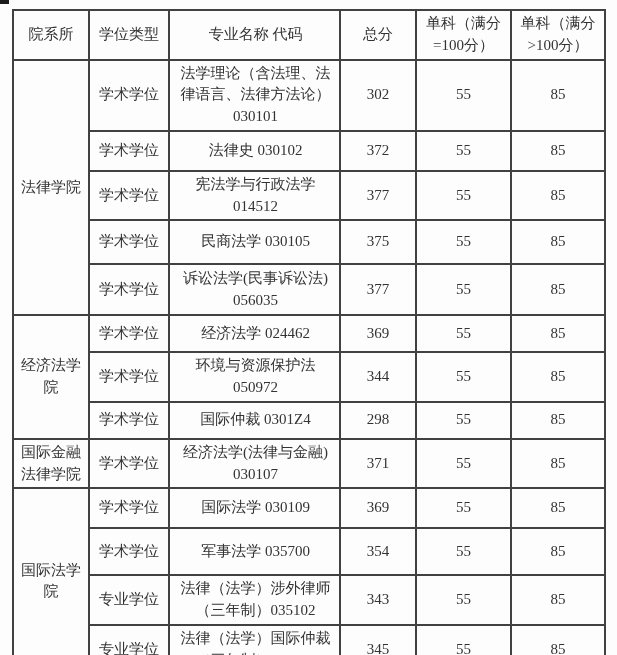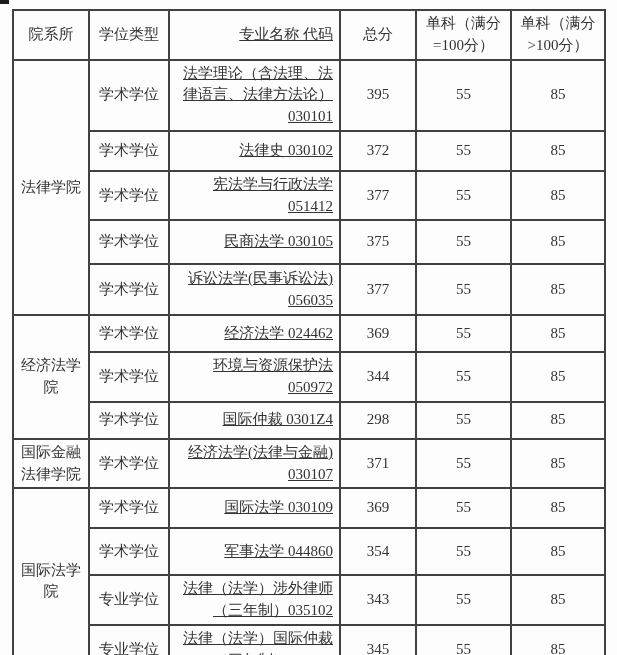--- a/index.html
+++ b/index.html
@@ -32,24 +32,23 @@
     border:2px solid var(--border-color);
     font-weight:normal;
     font-size:15px;
     line-height:1.45;
     text-align:center;
     vertical-align:middle;
     padding:2px 3px;
     overflow:hidden;
   }
   .score-table th.major-h, .score-table td.major{
-    text-align:right;
+    text-align:center;
     padding-left:8px;
     padding-right:6px;
-    text-decoration:underline;
   }
   .dept{padding-left:2px;padding-right:2px;}
 </style>
 </head>
 <body>
 
 <div class="corner-artifact"></div>
 
 <table class="score-table">
   <colgroup>
@@ -69,34 +68,34 @@
       <th>单科（满分=100分）</th>
       <th>单科（满分&gt;100分）</th>
     </tr>
   </thead>
   <tbody>
 
     <tr style="height:63px">
       <td class="dept" rowspan="5">法律学院</td>
       <td>学术学位</td>
       <td class="major">法学理论（含法理、法律语言、法律方法论）030101</td>
-      <td>395</td>
+      <td>302</td>
       <td>55</td>
       <td>85</td>
     </tr>
     <tr style="height:40px">
       <td>学术学位</td>
       <td class="major">法律史 030102</td>
       <td>372</td>
       <td>55</td>
       <td>85</td>
     </tr>
     <tr style="height:46px">
       <td>学术学位</td>
-      <td class="major">宪法学与行政法学 051412</td>
+      <td class="major">宪法学与行政法学 014512</td>
       <td>377</td>
       <td>55</td>
       <td>85</td>
     </tr>
     <tr style="height:44px">
       <td>学术学位</td>
       <td class="major">民商法学 030105</td>
       <td>375</td>
       <td>55</td>
       <td>85</td>
@@ -144,21 +143,21 @@
     <tr style="height:40px">
       <td class="dept" rowspan="4">国际法学院</td>
       <td>学术学位</td>
       <td class="major">国际法学 030109</td>
       <td>369</td>
       <td>55</td>
       <td>85</td>
     </tr>
     <tr style="height:47px">
       <td>学术学位</td>
-      <td class="major">军事法学 044860</td>
+      <td class="major">军事法学 035700</td>
       <td>354</td>
       <td>55</td>
       <td>85</td>
     </tr>
     <tr style="height:43px">
       <td>专业学位</td>
       <td class="major">法律（法学）涉外律师（三年制）035102</td>
       <td>343</td>
       <td>55</td>
       <td>85</td>

